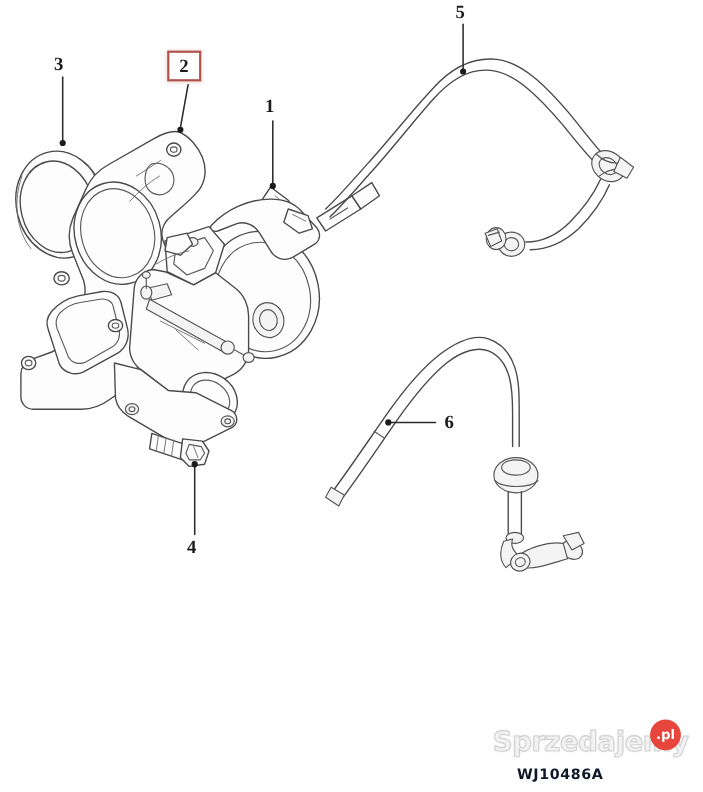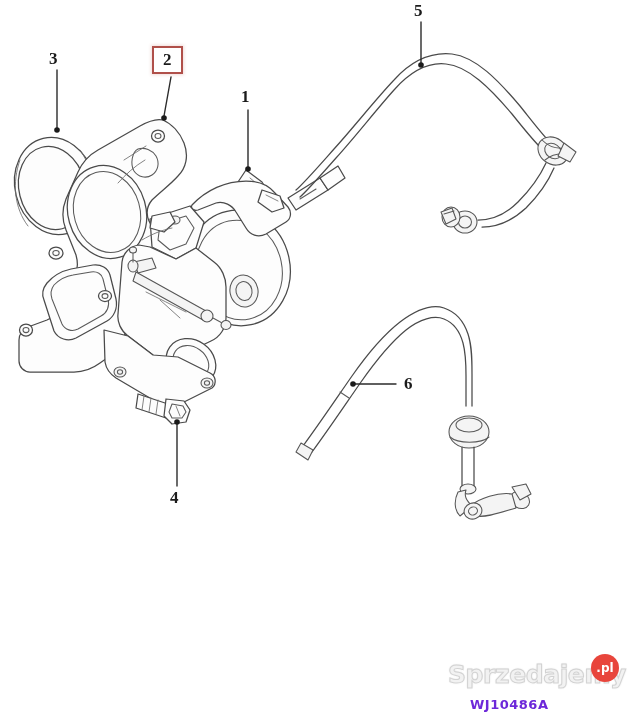--- a/index.html
+++ b/index.html
@@ -77,21 +77,21 @@
     line-height: 28px;
   }
   #part-code {
     position: absolute;
     left: 470px;
     top: 697px;
     font-family: "DejaVu Sans", sans-serif;
     font-weight: bold;
     font-size: 13px;
     letter-spacing: 0.5px;
-    color: #6d28d9;
+    color: #0f172a;
     user-select: none;
   }
 </style>
 </head>
 <body>
 
 <div id="stage">
 
   <svg id="diagram-svg" viewBox="0 0 639 720" xmlns="http://www.w3.org/2000/svg">
     <defs>

